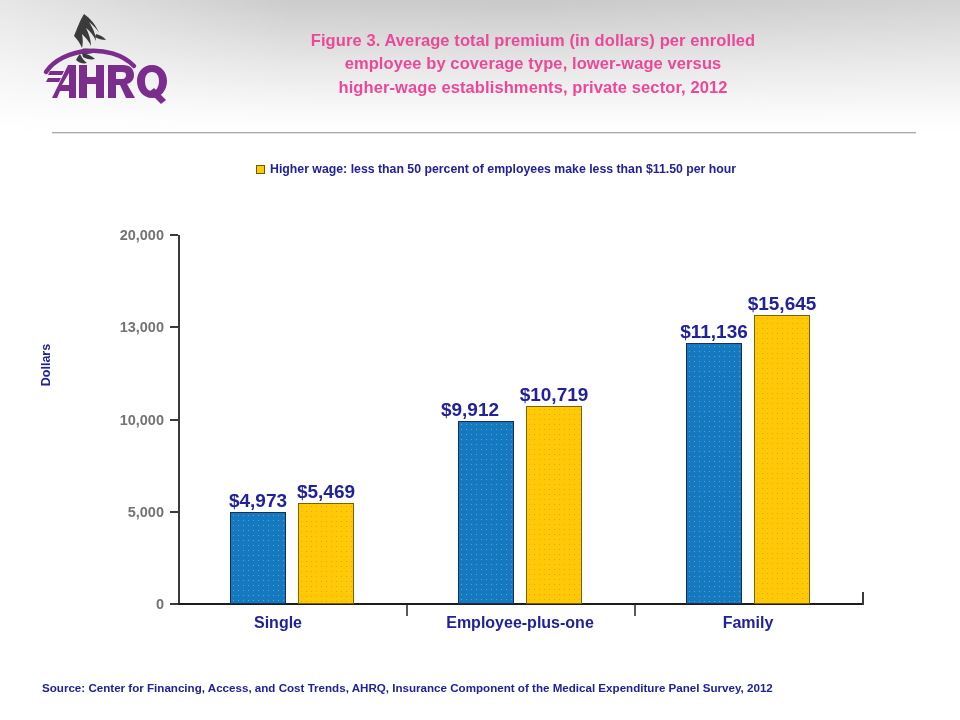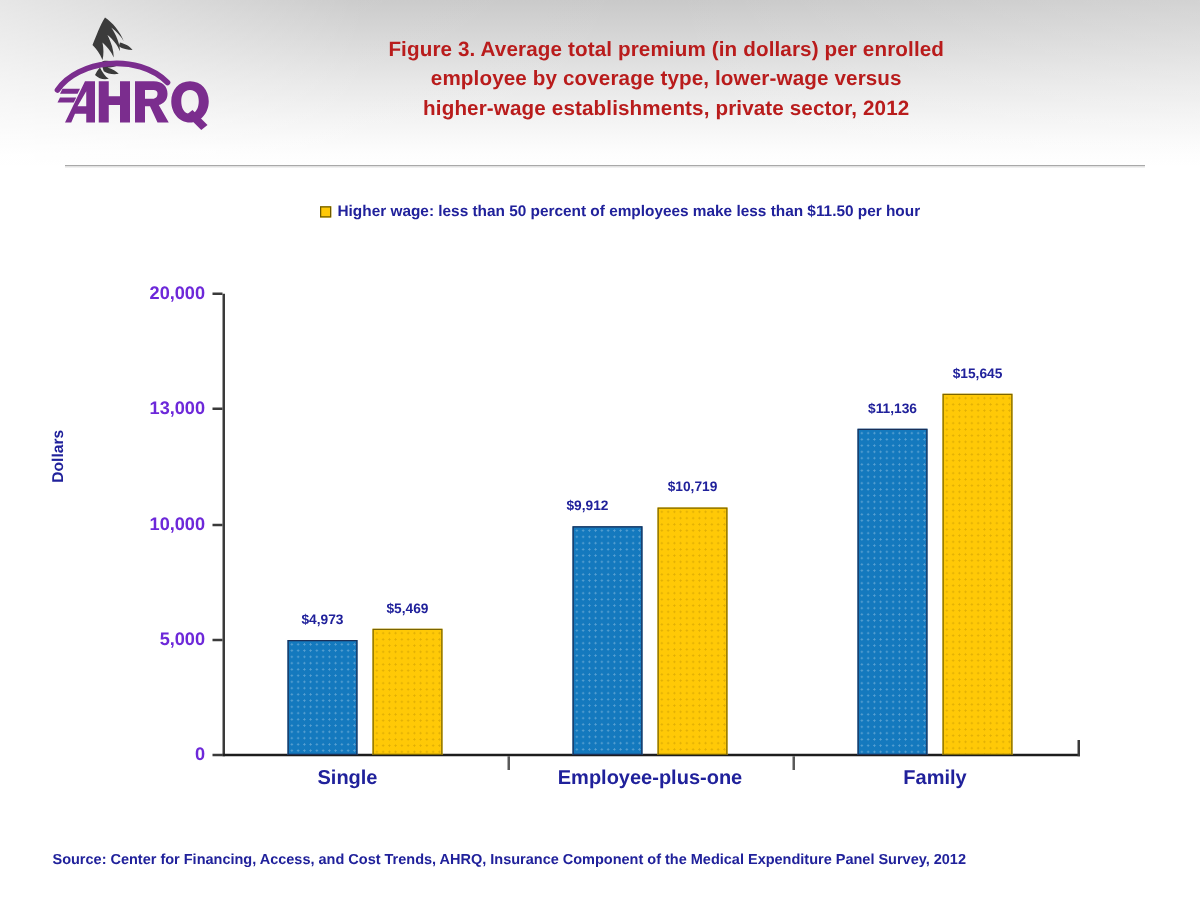--- a/index.html
+++ b/index.html
@@ -35,21 +35,21 @@
     width: 130px; height: 96px;
   }
   #logo svg { display: block; }
 
   
   #chart-title {
     position: absolute;
     left: 228px; top: 29px;
     width: 610px;
     text-align: center;
-    color: #b91c1c;
+    color: #ec4899;
     font-size: 16.5px;
     font-weight: bold;
     line-height: 1.42;
     letter-spacing: 0.1px;
   }
   #chart-title .tl { display: block; white-space: nowrap; }
 
   
   #header-divider {
     position: absolute;
@@ -110,21 +110,21 @@
     position: absolute;
     left: 170px;
     width: 8px; height: 2px;
     background: #3a3a3a;
   }
   .y-label {
     position: absolute;
     right: 0;
     width: 100px;
     text-align: right;
-    color: #6d28d9;
+    color: #737373;
     font-size: 14.5px;
     font-weight: bold;
     transform: translateY(-50%);
   }
   #y-labels-wrap {
     position: absolute;
     left: 58px; top: 0;
     width: 106px; height: 720px;
   }
 
@@ -176,21 +176,21 @@
     background-size: 5px 5px;
     pointer-events: none;
   }
   .bar.yellow .bar-dots {
     background-image: radial-gradient(rgba(160,120,0,0.33) 0.7px, transparent 0.8px);
   }
   .bar-value {
     position: absolute;
     text-align: center;
     color: #20219B;
-    font-size: 11px;
+    font-size: 19px;
     font-weight: bold;
     white-space: nowrap;
     transform: translateX(-50%);
   }
 
   
   #source-note {
     position: absolute;
     left: 42px; top: 681px;
     color: #20219B;

